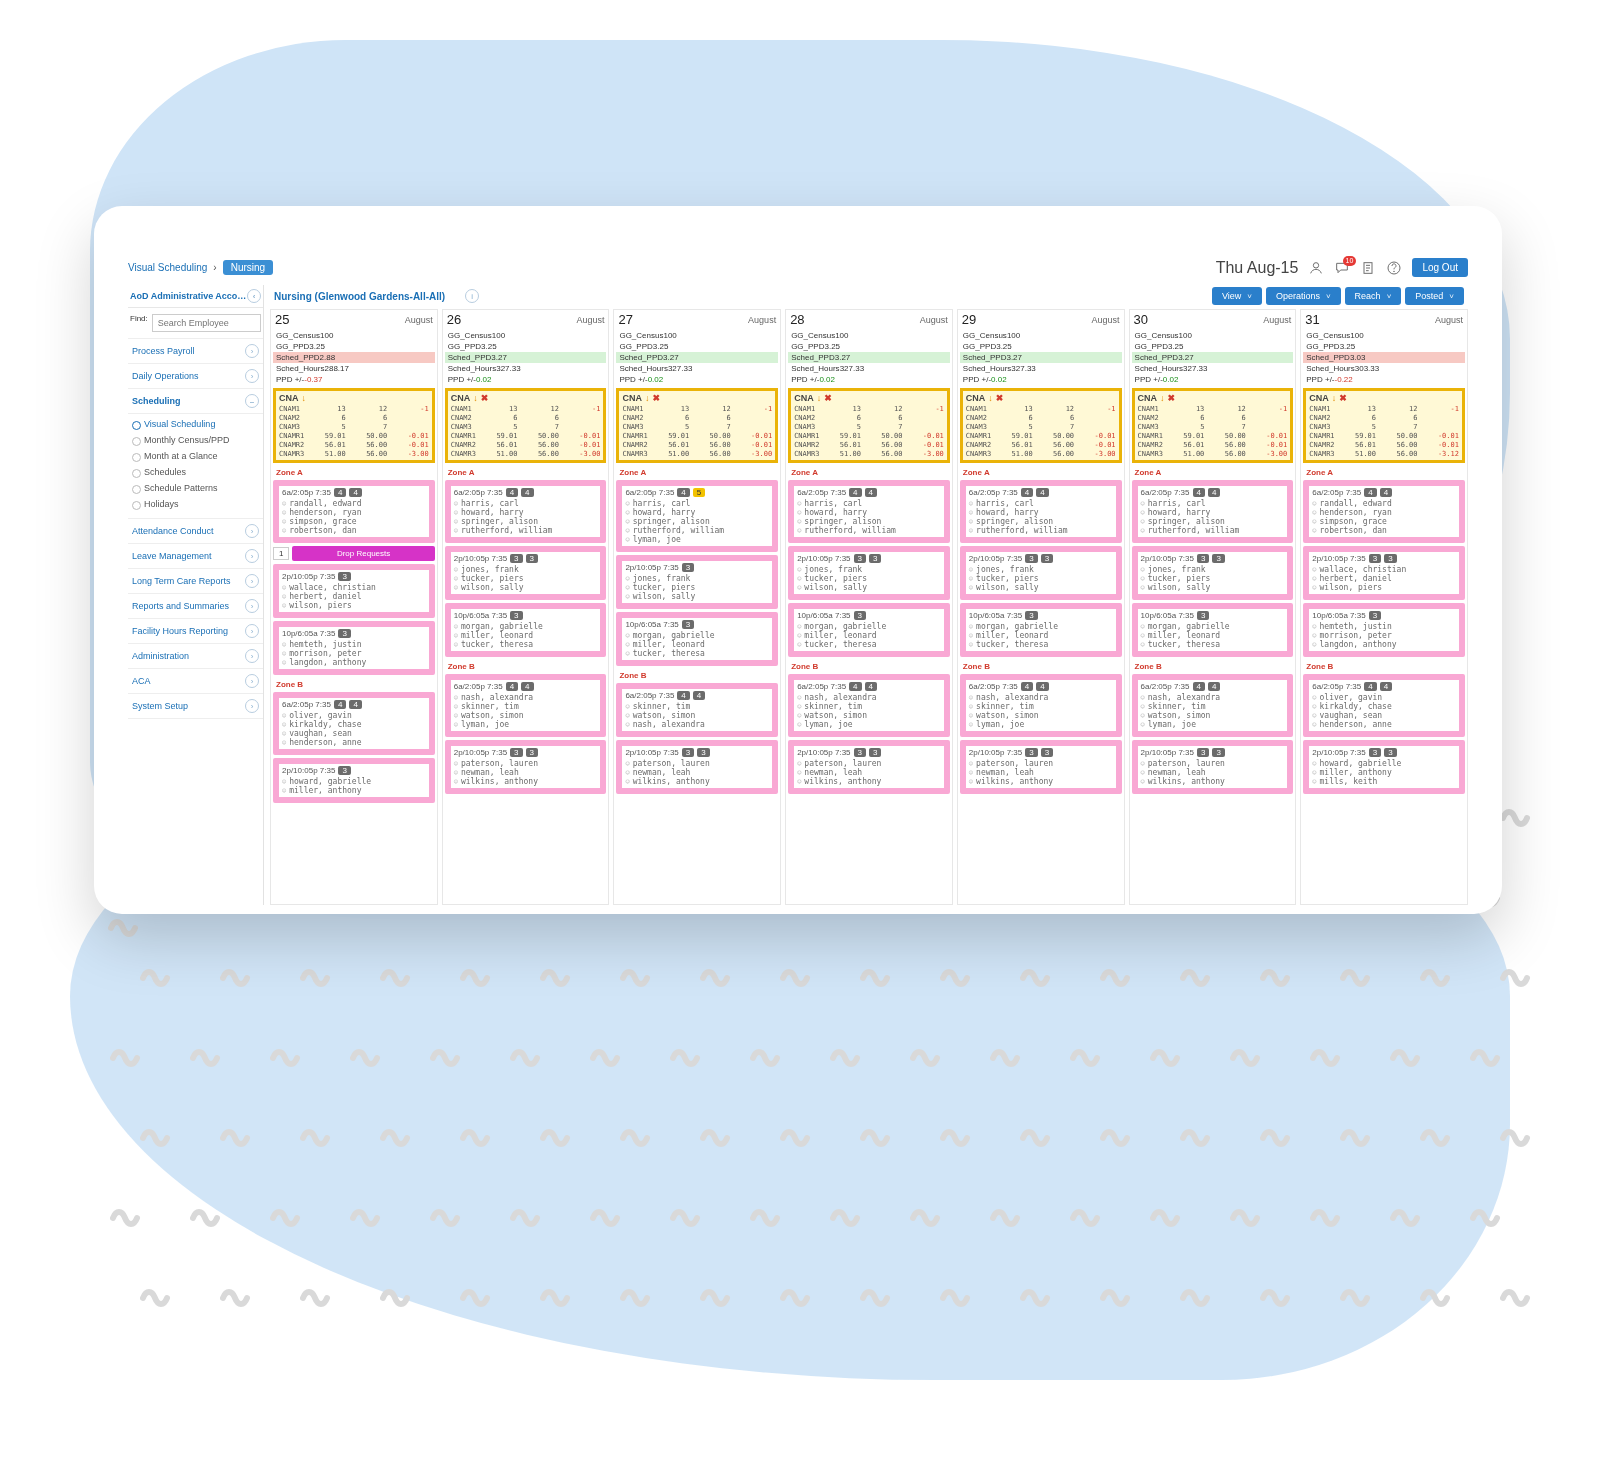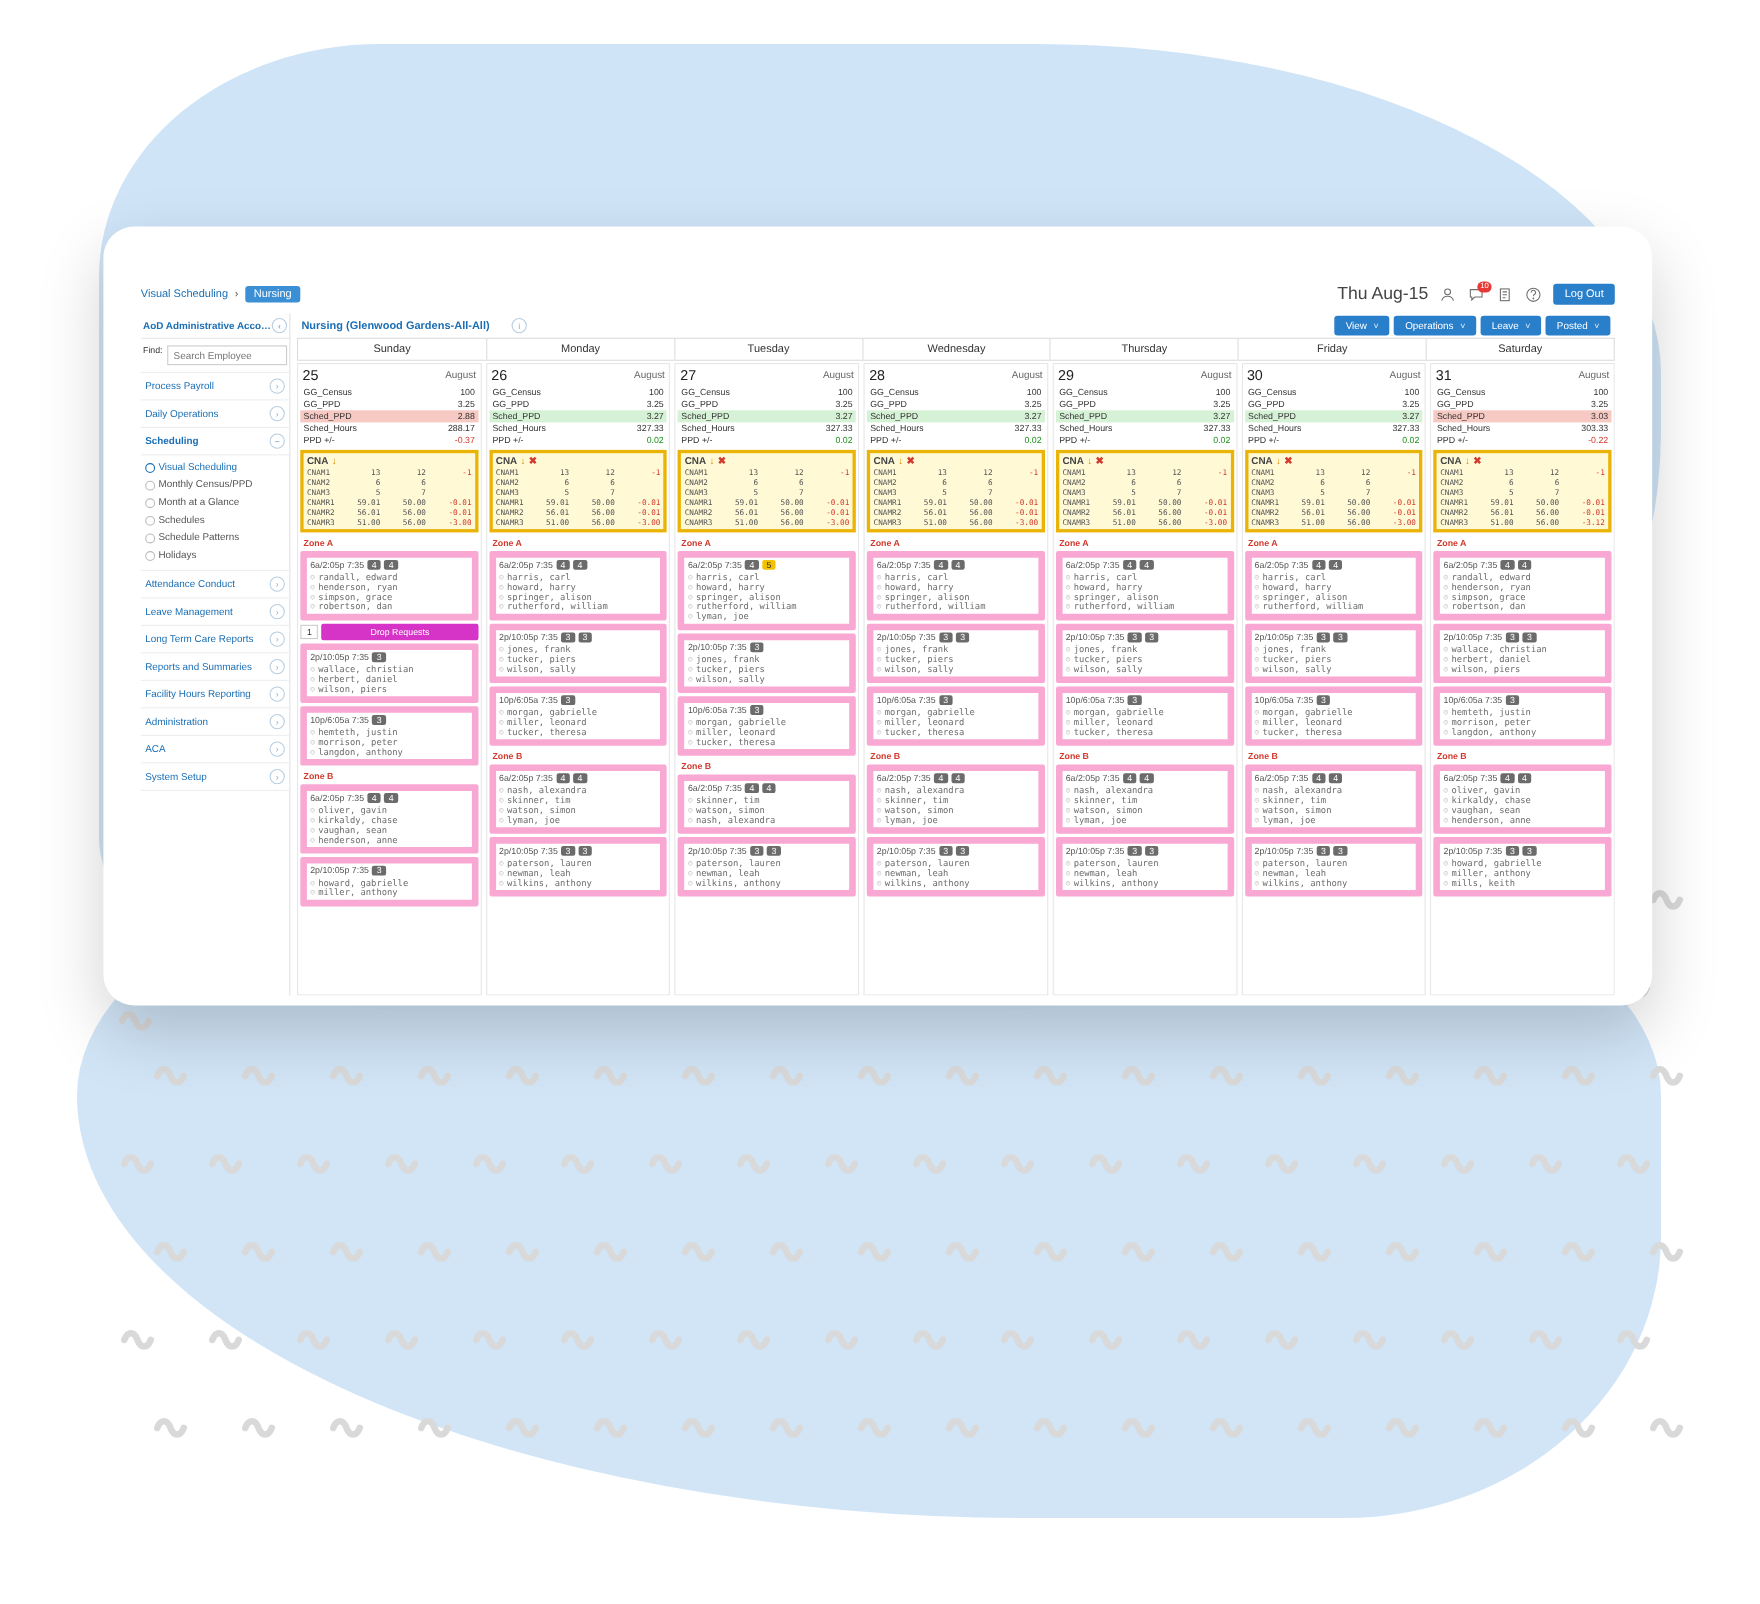--- a/index.html
+++ b/index.html
@@ -43,21 +43,21 @@
 
   .dayhdrs{display:grid;grid-template-columns:repeat(7,1fr);border:1px solid #ddd}
   .dayhdr{text-align:center;font-size:10px;padding:4px 0;border-left:1px solid #ddd}
   .dayhdr:first-child{border-left:none}
 
   .cols{display:grid;grid-template-columns:repeat(7,1fr);gap:4px;flex:1;overflow:hidden;margin-top:2px}
   .daycol{border:1px solid #e7e7e7;display:flex;flex-direction:column;gap:3px;padding:2px;overflow:hidden}
   .datecell{display:flex;align-items:center;justify-content:space-between;font-size:9px;color:#666;padding:0 2px}
   .datecell .n{font-size:13px;color:#222}
   .kpis{font-size:8px}
-  .kpirow{display:flex;justify-content:space-between;padding:1px 3px}
+  .kpirow{display:flex;padding:1px 3px}
   .kbg-g{background:#d6f2d6}
   .kbg-r{background:#f7c9c3}
   .kv.pos{color:#1a8f1a}
   .kv.neg{color:#d13a2d}
 
   .cna{background:#fff9d6;border:3px solid #eab308;padding:2px 3px}
   .cna-hdr{display:flex;align-items:center;gap:3px;font-weight:bold;font-size:9px;color:#444}
   .ico{font-size:9px}
   .ico.red{color:#d13a2d}
   .ico.org{color:#e08a00}
@@ -635,33 +635,24 @@
           </div>
       </aside>
 
       <section class="main">
         <div class="titlebar">
           <span class="title-link">Nursing (Glenwood Gardens-All-All)</span>
           <span class="circ">i</span>
           <div class="titlebar-right" id="toolbar">
               <button class="dd">View</button>
               <button class="dd">Operations</button>
-              <button class="dd">Leave</button>
+              <button class="dd">Reach</button>
               <button class="dd">Posted</button>
             </div>
         </div>
-        <div class="dayhdrs" id="dayhdrs">
-            <div class="dayhdr">Sunday</div>
-            <div class="dayhdr">Monday</div>
-            <div class="dayhdr">Tuesday</div>
-            <div class="dayhdr">Wednesday</div>
-            <div class="dayhdr">Thursday</div>
-            <div class="dayhdr">Friday</div>
-            <div class="dayhdr">Saturday</div>
-          </div>
         <div class="cols" id="cols">
             <div class="daycol">
               <div class="datecell">
                 <span class="n">25</span>
                 <span>August</span>
               </div>
               <div class="kpis">
                 <div class="kpirow">
                   <span>GG_Census</span>
                   <span class="kv ">100</span>

